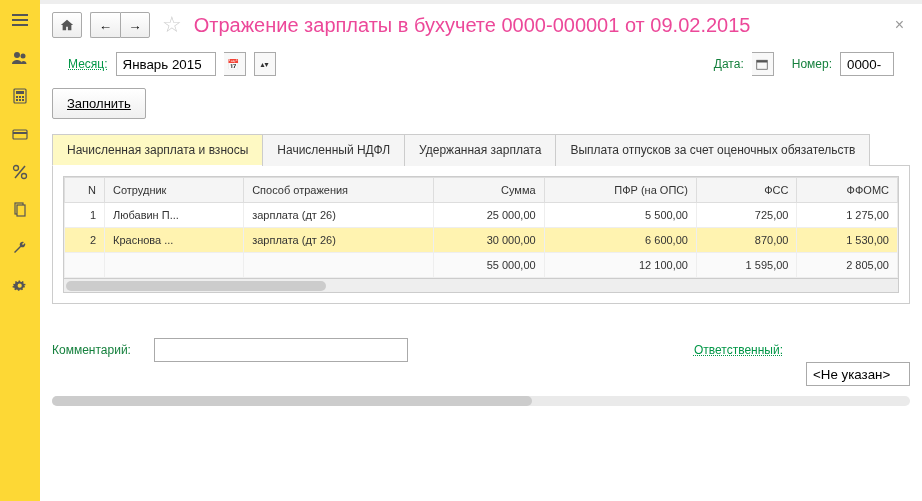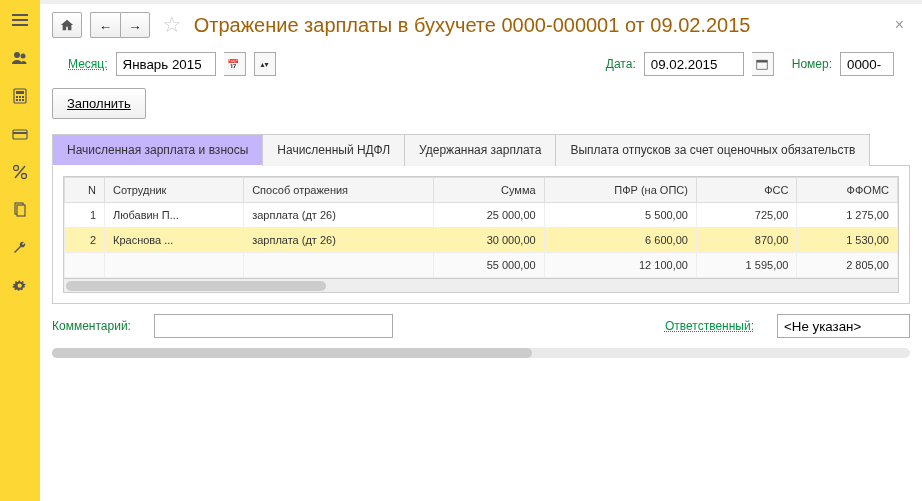--- a/index.html
+++ b/index.html
@@ -9,57 +9,57 @@
 .sidebar-item { width: 24px; height: 24px; display: flex; align-items: center; justify-content: center; cursor: pointer; color: #555; }
 .sidebar svg { width: 16px; height: 16px; fill: #555; }
 .main { flex: 1; background: #fff; display: flex; flex-direction: column; position: relative; }
 .topbar { height: 4px; background: #eee; }
 .header { display: flex; align-items: center; padding: 8px 12px; gap: 8px; }
 .nav-btn { border: 1px solid #aaa; background: linear-gradient(#fff,#eee); height: 26px; min-width: 30px; display: inline-flex; align-items: center; justify-content: center; cursor: pointer; border-radius: 2px; }
 .nav-group { display: inline-flex; }
 .nav-group .nav-btn:first-child { border-top-right-radius: 0; border-bottom-right-radius: 0; border-right: none; }
 .nav-group .nav-btn:last-child { border-top-left-radius: 0; border-bottom-left-radius: 0; }
 .star { color: #ccc; font-size: 22px; margin: 0 4px; cursor: pointer; }
-.title { font-size: 20px; color: #a16207; flex: 1; white-space: nowrap; overflow: hidden; }
+.title { font-size: 20px; color: #ec4899; flex: 1; white-space: nowrap; overflow: hidden; }
 .close-x { color: #999; font-size: 16px; cursor: pointer; padding: 0 6px; }
 .toolbar { display: flex; align-items: center; padding: 6px 12px; gap: 12px; }
 .btn-primary { background: linear-gradient(#ffe066,#ffcc00); border: 1px solid #b89500; padding: 6px 12px; font-weight: bold; font-size: 12px; cursor: pointer; border-radius: 2px; }
 .btn { background: linear-gradient(#fff,#f0f0f0); border: 1px solid #aaa; padding: 5px 10px; font-size: 12px; cursor: pointer; border-radius: 2px; display: inline-flex; align-items: center; gap: 4px; }
 .dropdown-arrow { font-size: 9px; color: #666; }
 .right-btn { margin-left: auto; }
 .field-row { display: flex; align-items: center; padding: 6px 28px; gap: 8px; }
 .field-label { color: #15803d; }
 .link-label { color: #009646; text-decoration: underline dotted; cursor: pointer; }
 .input { border: 1px solid #aaa; padding: 3px 6px; height: 24px; background: #fff; }
 .input-month { width: 100px; }
 .month-picker { width: 22px; height: 24px; border: 1px solid #aaa; border-left: none; background: #f8f8f8; display: inline-flex; align-items: center; justify-content: center; cursor: pointer; font-size: 10px; }
 .spacer { flex: 1; }
 .date-input { width: 100px; }
 .cal-btn { width: 22px; height: 24px; border: 1px solid #aaa; border-left: none; background: #f8f8f8; display: inline-flex; align-items: center; justify-content: center; cursor: pointer; }
 .num-input { width: 54px; }
 .fill-row { padding: 6px 12px; }
 .btn-fill { background: linear-gradient(#fff,#f0f0f0); border: 1px solid #aaa; padding: 7px 14px; font-size: 13px; cursor: pointer; border-radius: 2px; text-decoration: underline; }
 .tabs { display: flex; border-bottom: 1px solid #ccc; margin: 8px 12px 0 12px; }
 .tab { padding: 8px 14px; border: 1px solid #ccc; border-bottom: none; background: #f5f5f5; cursor: pointer; font-size: 12px; position: relative; top: 1px; margin-right: -1px; }
-.tab.active { background: #c4b5fd; border-bottom: 1px solid #fff; }
+.tab.active { background: #fef9c3; border-bottom: 1px solid #fff; }
 .tab-content { border: 1px solid #ccc; border-top: none; margin: 0 12px; padding: 10px; }
 .tab-toolbar { display: flex; align-items: center; margin-bottom: 8px; }
 .table-wrap { border: 1px solid #ccc; overflow-x: auto; }
 table { border-collapse: collapse; width: 100%; min-width: 780px; }
 th { background: #f5f5f5; border: 1px solid #ddd; padding: 6px 8px; font-weight: normal; font-size: 11px; text-align: left; }
 td { border: 1px solid #eee; padding: 6px 8px; font-size: 11px; }
 .num-col { width: 40px; text-align: right; }
 .num-cell { text-align: right; }
 tr.selected td { background: #fff3b0; }
 tr.totals td { font-weight: normal; background: #fafafa; }
 .hscroll { height: 14px; background: #eee; border-top: 1px solid #ccc; position: relative; }
 .hscroll-thumb { position: absolute; left: 2px; top: 2px; height: 10px; width: 260px; background: #ccc; border-radius: 5px; }
 .footer { display: flex; align-items: center; padding: 10px 12px; gap: 23px; }
 .comment-input { flex: 1; max-width: 380px; }
-.resp-input { width: 133px; }
+.resp-input { width: 104px; margin-top: 48px; }
 .bottom-scroll { height: 10px; background: #eaeaea; margin: 0 12px; border-radius: 5px; position: relative; }
 .bottom-scroll-thumb { position: absolute; left: 0; top: 0; height: 10px; width: 480px; background: #ccc; border-radius: 5px; }
 </style>
 </head>
 <body>
 
 <div class="app">
   <div class="sidebar">
     <div class="sidebar-item">
         <svg viewBox="0 0 16 16">
@@ -138,21 +138,20 @@
     </div>
 
 
     <div class="field-row">
       <span class="link-label">Месяц:</span>
       <input class="input input-month" value="Январь 2015" style="">
       <span class="month-picker">📅</span>
       <span class="month-picker" style="border-left:1px solid #aaa;font-size:8px;flex-direction:column">▴▾</span>
       <div class="spacer"></div>
       <span class="field-label">Дата:</span>
-      <input class="input date-input" value="09.02.2015" style="">
       <span class="cal-btn">
           <svg width="12" height="12" viewBox="0 0 16 16">
             <rect x="1" y="3" width="14" height="12" fill="none" stroke="#555"></rect>
             <rect x="1" y="3" width="14" height="3" fill="#555"></rect>
           </svg>
         </span>
       <span class="field-label" style="margin-left:10px">Номер:</span>
       <input class="input num-input" value="0000-" style="">
     </div>
 

